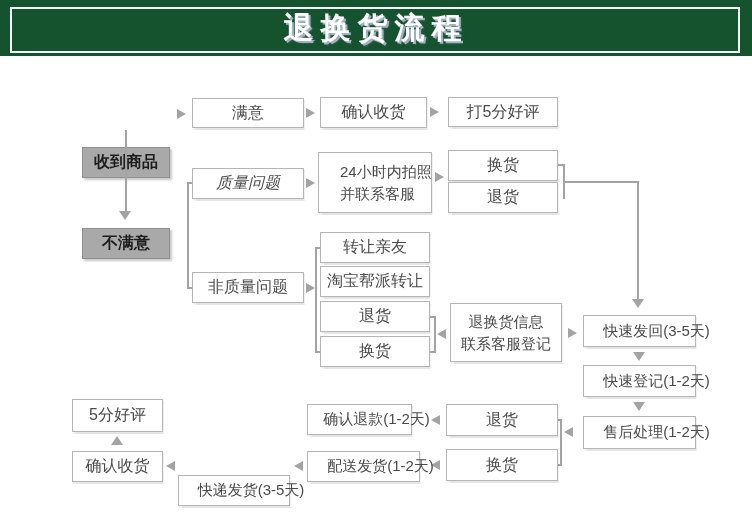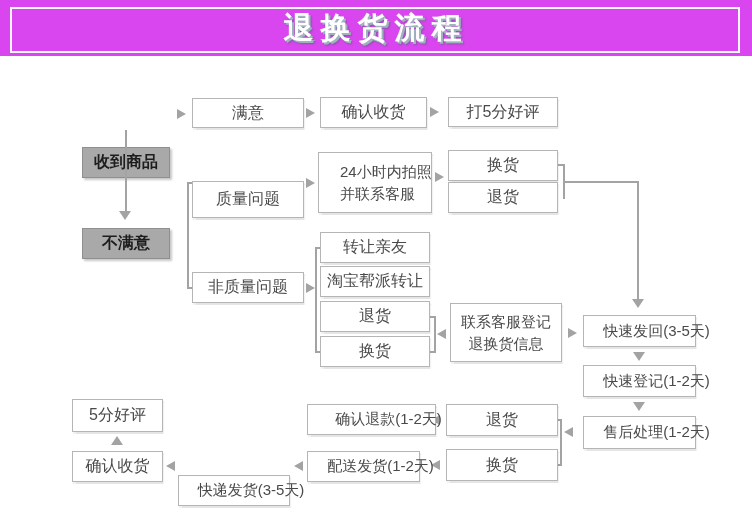--- a/index.html
+++ b/index.html
@@ -3,21 +3,21 @@
 <meta charset="utf-8">
 <style>
   html,body { margin:0; padding:0; background:#fff; }
   #page {
     position:relative; width:752px; height:530px; background:#ffffff;
     font-family:"Liberation Sans","DejaVu Sans",sans-serif; overflow:hidden;
   }
   
   .banner {
     position:absolute; left:0; top:0; width:752px; height:56px;
-    background:#d946ef;
+    background:#14532d;
   }
   .banner-inner {
     position:absolute; left:10px; top:7px; width:726px; height:42px;
     border:2px solid #f4f8fa;
   }
   .banner-title {
     position:absolute; left:0; top:0; width:100%; height:100%;
     display:flex; align-items:center; justify-content:center;
     font-size:30px; font-weight:bold; color:#ffffff; letter-spacing:7px;
     text-shadow:2px 2px 0 #9fb3bf, 3px 3px 2px rgba(70,95,110,.55);
@@ -67,21 +67,21 @@
   <div class="box" style="left:448px; top:97px; width:110px; height:30px;">打5分好评</div>
 
   <div class="vline" style="left:125px; top:130px; height:82px;"></div>
   <div class="arr d" style="left:119px; top:211px;"></div>
   <div class="box gray" style="left:82px; top:228px; width:88px; height:31px;">不满意</div>
 
   <div class="vline" style="left:187px; top:182px; height:107px;"></div>
   <div class="hline" style="left:187px; top:182px; width:6px;"></div>
   <div class="hline" style="left:187px; top:287px; width:6px;"></div>
 
-  <div class="box" style="left:192px; top:181px; width:112px; height:37px;">质量问题</div>
+  <div class="box" style="left:192px; top:168px; width:112px; height:31px;font-style:italic;">质量问题</div>
   <div class="arr r" style="left:306px; top:178px;"></div>
   <div class="box two-line left-align" style="left:318px; top:152px; width:114px; height:61px;">
     <span>24小时内拍照</span>
     <span>并联系客服</span>
   </div>
   <div class="arr r" style="left:435px; top:172px;"></div>
   <div class="box" style="left:448px; top:150px; width:110px; height:31px;">换货</div>
   <div class="box" style="left:448px; top:182px; width:110px; height:31px;">退货</div>
 
   <div class="hline" style="left:558px; top:164px; width:7px;"></div>
@@ -101,41 +101,41 @@
   <div class="box" style="left:320px; top:266px; width:110px; height:31px;">淘宝帮派转让</div>
   <div class="box" style="left:320px; top:301px; width:110px; height:31px;">退货</div>
   <div class="box" style="left:320px; top:336px; width:110px; height:31px;">换货</div>
 
   <div class="hline" style="left:430px; top:316px; width:6px;"></div>
   <div class="vline" style="left:434px; top:316px; height:37px;"></div>
   <div class="hline" style="left:430px; top:351px; width:6px;"></div>
   <div class="arr l" style="left:437px; top:329px;"></div>
 
   <div class="box two-line" style="left:450px; top:303px; width:112px; height:59px;">
+    <span>退换货信息</span>
     <span>联系客服登记</span>
-    <span>退换货信息</span>
   </div>
   <div class="arr r" style="left:568px; top:328px;"></div>
 
   <div class="box small" style="left:583px; top:315px; width:113px; height:32px;">快速发回(3-5天)</div>
   <div class="arr d" style="left:633px; top:352px;"></div>
   <div class="box small" style="left:583px; top:365px; width:113px; height:32px;">快速登记(1-2天)</div>
   <div class="arr d" style="left:633px; top:402px;"></div>
   <div class="box small" style="left:583px; top:416px; width:113px; height:33px;">售后处理(1-2天)</div>
 
   <div class="arr l" style="left:564px; top:427px;"></div>
   <div class="vline" style="left:560px; top:419px; height:47px;"></div>
   <div class="hline" style="left:557px; top:419px; width:5px;"></div>
   <div class="hline" style="left:557px; top:464px; width:5px;"></div>
 
   <div class="box" style="left:446px; top:404px; width:112px; height:32px;">退货</div>
   <div class="box" style="left:446px; top:449px; width:112px; height:32px;">换货</div>
 
   <div class="arr l" style="left:431px; top:415px;"></div>
-  <div class="box small" style="left:307px; top:404px; width:129px; height:31px;">确认退款(1-2天)</div>
+  <div class="box small" style="left:307px; top:404px; width:105px; height:31px;">确认退款(1-2天)</div>
 
   <div class="arr l" style="left:431px; top:460px;"></div>
   <div class="box small" style="left:307px; top:451px; width:113px; height:31px;">配送发货(1-2天)</div>
 
   <div class="arr l" style="left:294px; top:461px;"></div>
   <div class="box small" style="left:178px; top:451px; width:112px; height:31px;margin-top:24px;">快递发货(3-5天)</div>
 
   <div class="arr l" style="left:166px; top:461px;"></div>
   <div class="box" style="left:72px; top:451px; width:91px; height:31px;">确认收货</div>
 

